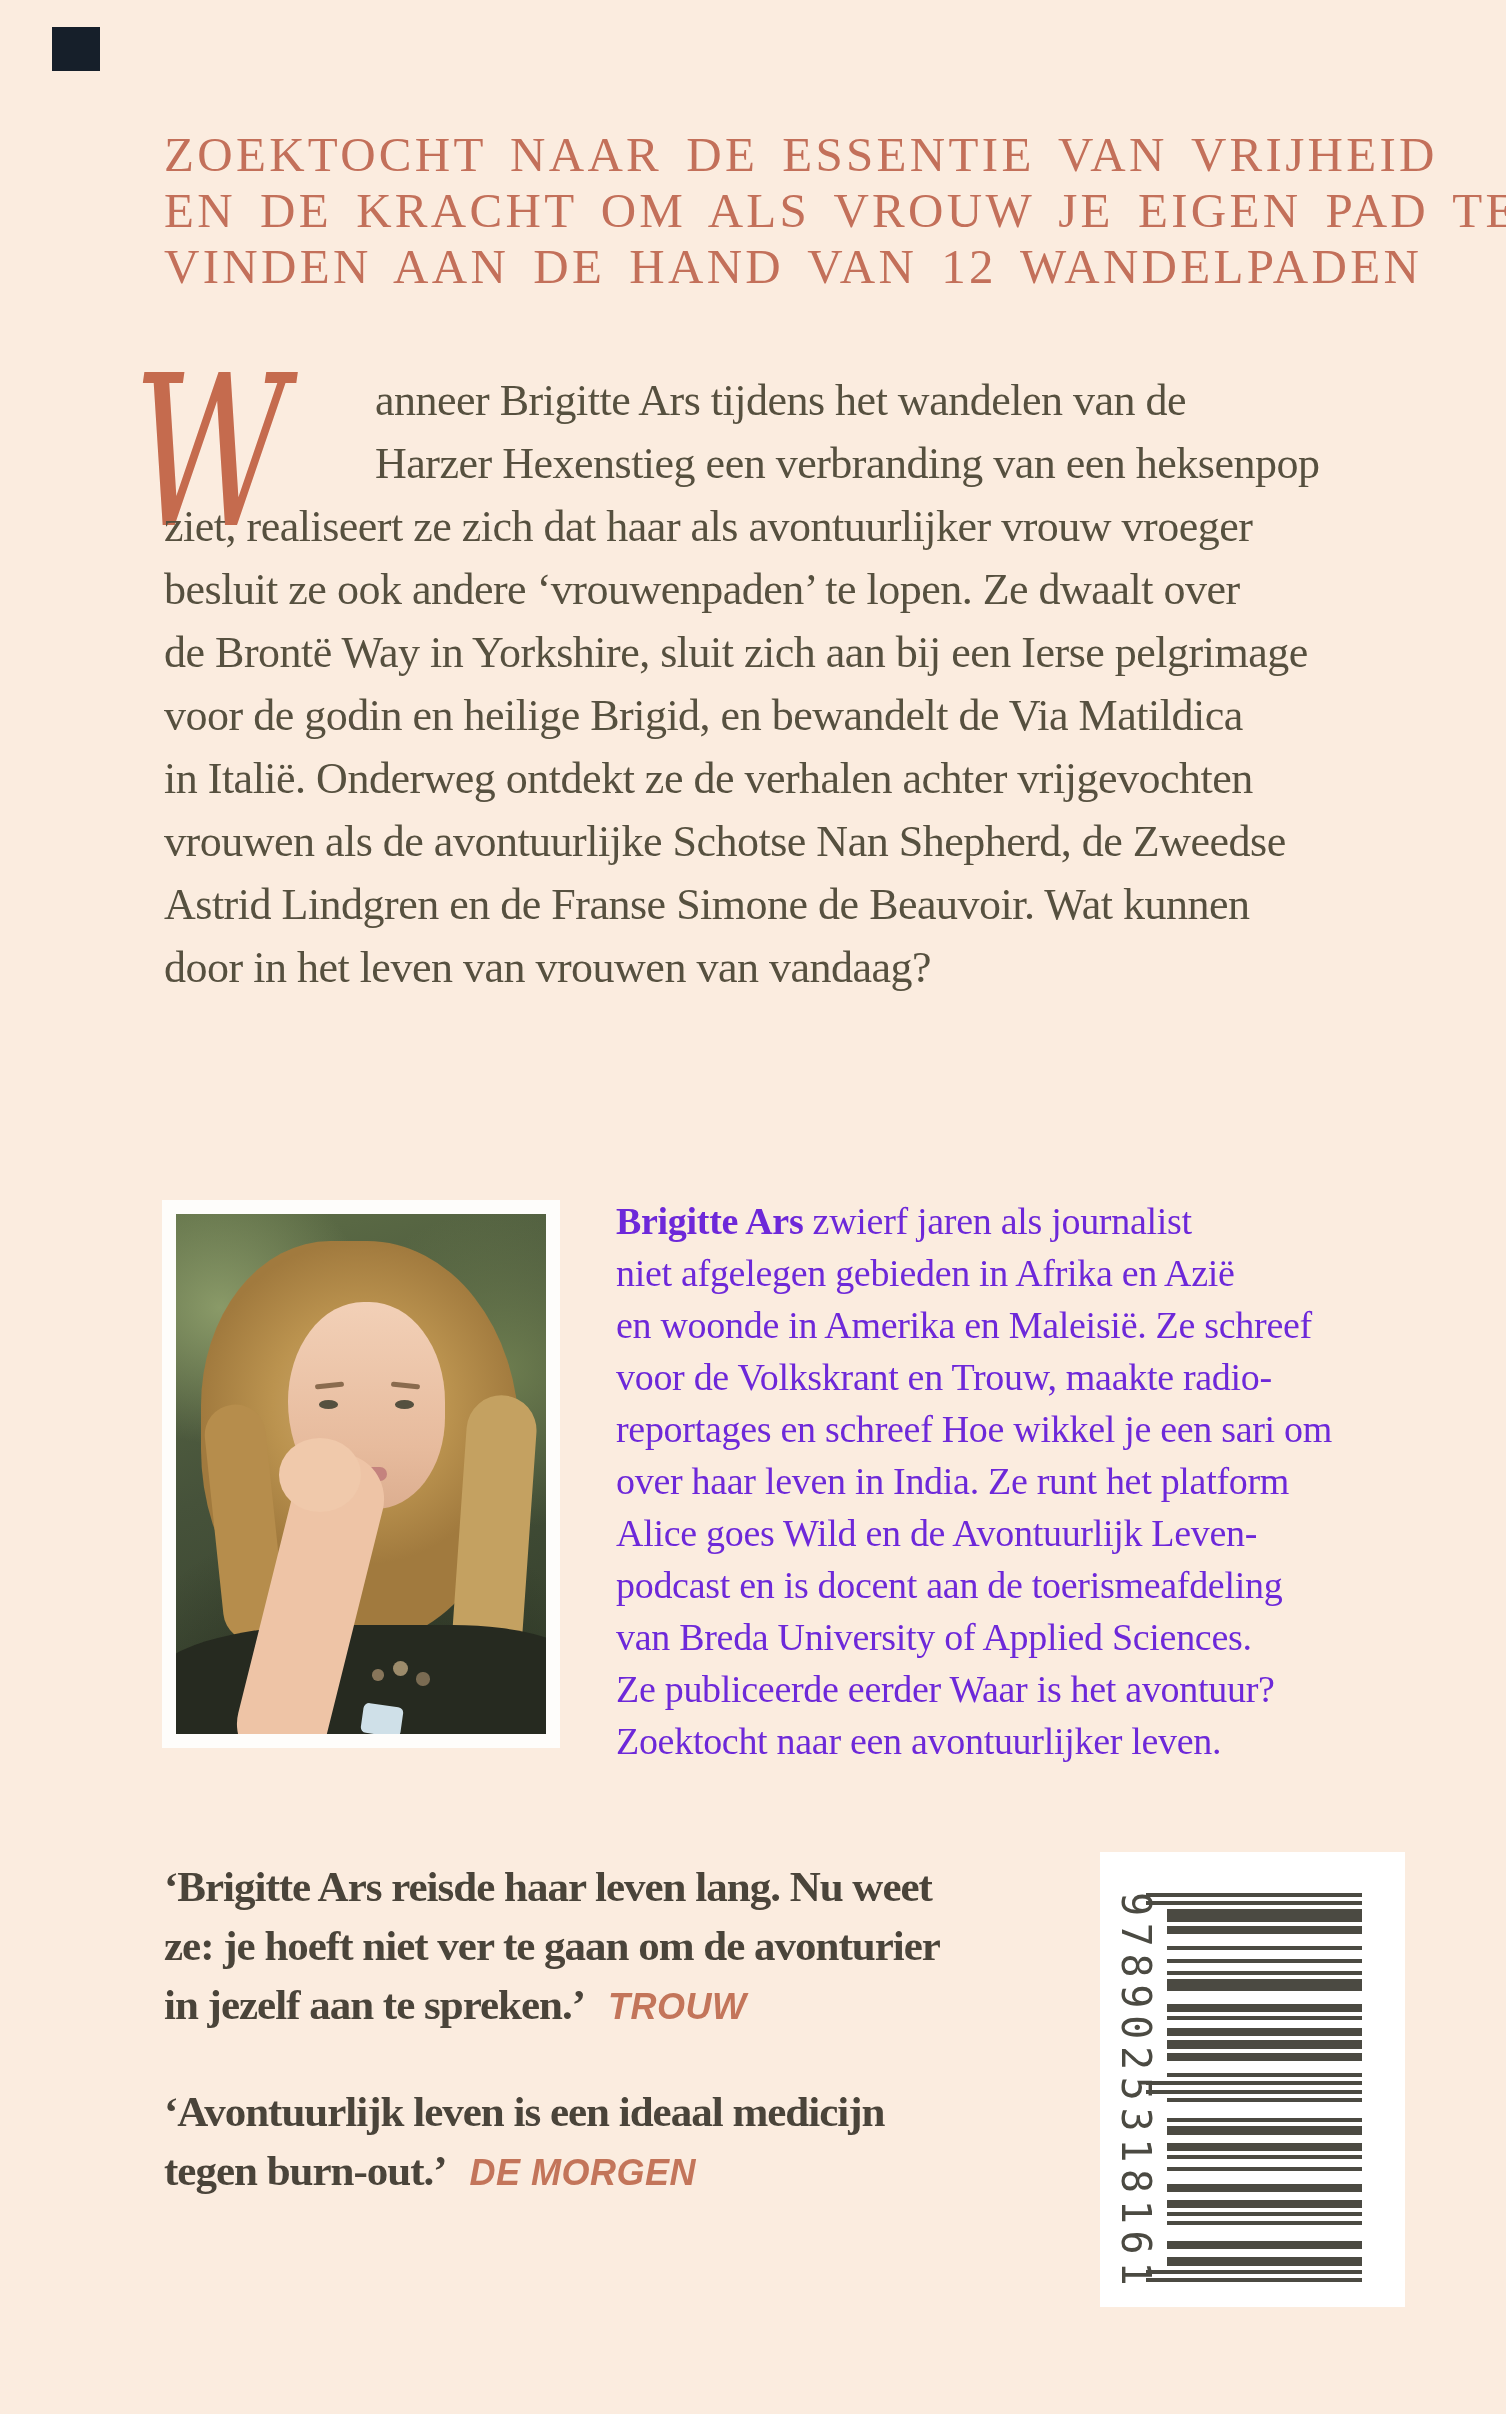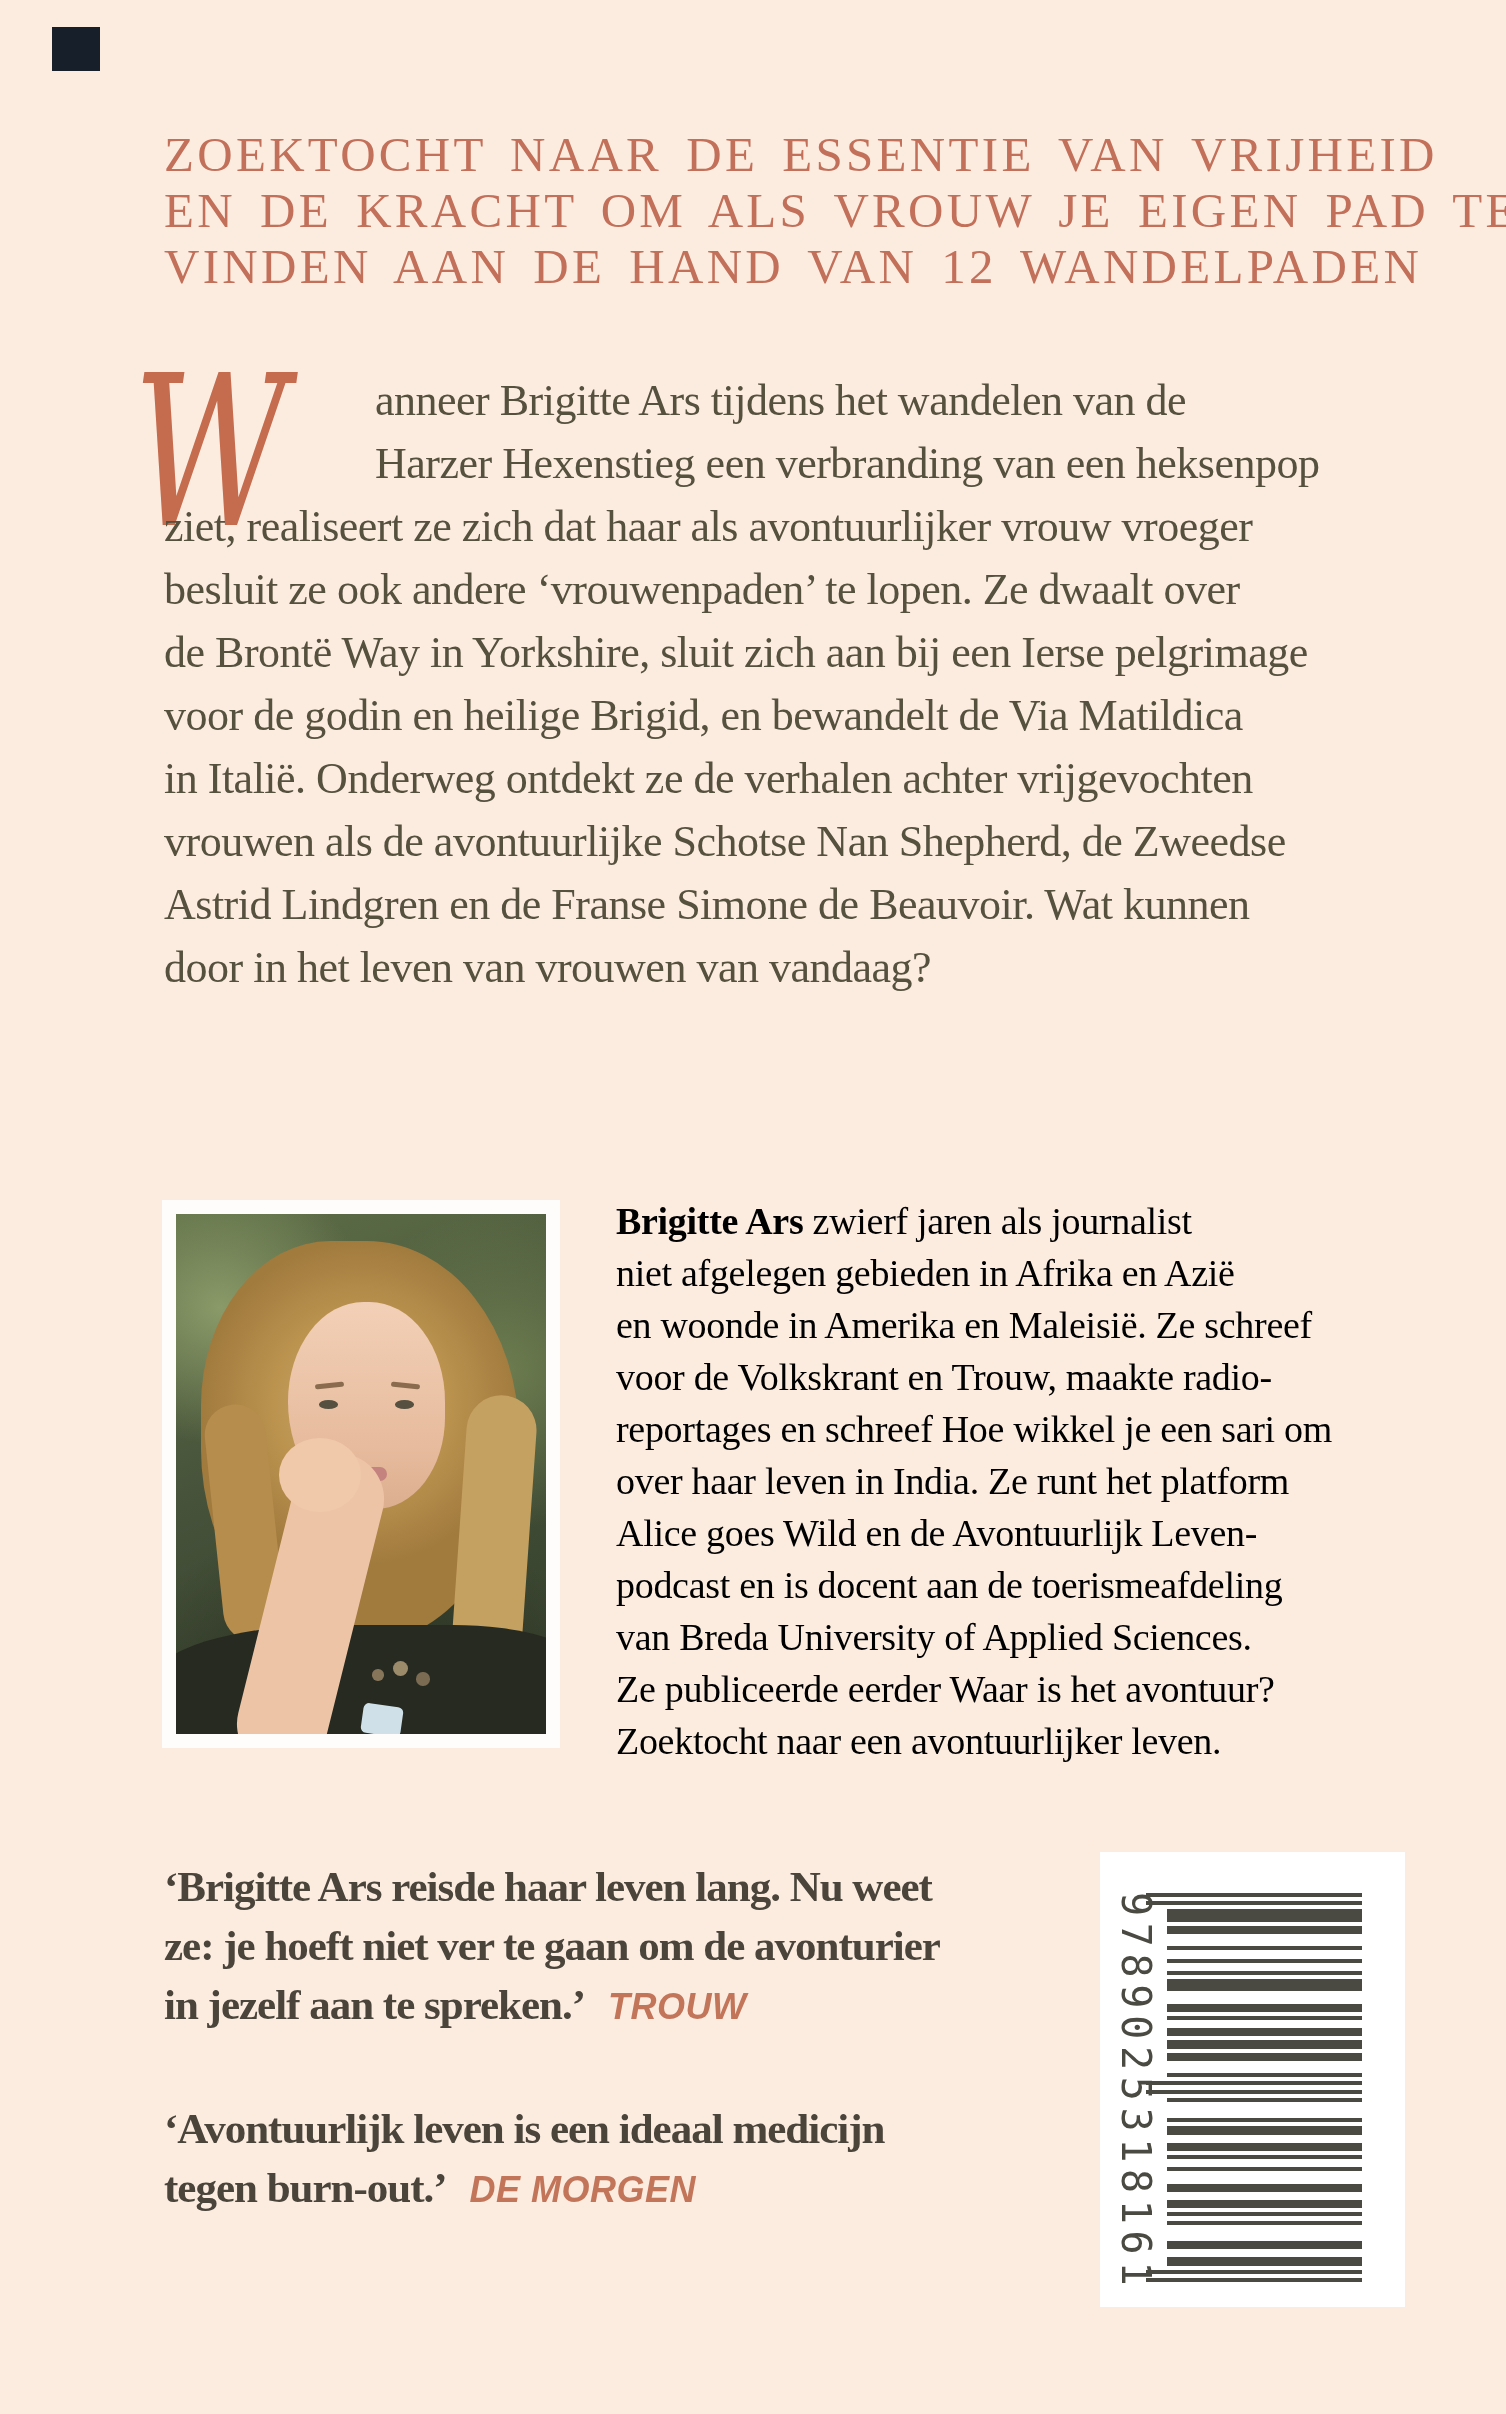--- a/index.html
+++ b/index.html
@@ -64,32 +64,32 @@
   .ph-lips{left:173px; top:253px; width:38px; height:13.3px; background:#c4837e; border-radius:9.5px;}
   .ph-hand{left:89px; top:236px; width:91px; height:323px; background:#eec4a6;
     border-radius:46px; transform:rotate(14deg);}
   .ph-fist{left:103px; top:224px; width:82px; height:74px; background:#f0c9ab; border-radius:50%;}
   .ph-bead1{left:217px; top:447px; width:15px; height:15px; background:#9c8b6b; border-radius:50%;}
   .ph-bead2{left:240px; top:458px; width:13.3px; height:13.3px; background:#7a6b52; border-radius:50%;}
   .ph-bead3{left:196px; top:455px; width:11.4px; height:11.4px; background:#87755a; border-radius:50%;}
   .ph-collar{left:186px; top:491px; width:40px; height:30px; background:#cfe0e8; border-radius:5.7px; transform:rotate(8deg);}
   .bio{
     position:absolute; left:616px; top:1195px; width:818px;
-    color:#000000; font-size:38px; line-height:52px; letter-spacing:-0.3px;
+    color:#6d28d9; font-size:38px; line-height:52px; letter-spacing:-0.3px;
   }
   .bio .ln{white-space:nowrap;}
   .seg-b{font-weight:bold;}
   .seg-i{}
   
   .quotes{position:absolute; left:164px; top:1857px; width:961px;}
   .quote{
     color:#4a443a; font-weight:bold; font-size:43px; line-height:59px;
     letter-spacing:-1px; white-space:nowrap;
   }
-  .quote + .quote{margin-top:63px;}
+  .quote + .quote{margin-top:46px;}
   .quote .src{
     font-family:"Liberation Sans", sans-serif; font-style:italic; font-weight:bold;
     font-size:36px; color:#c3755a; margin-left:23px; letter-spacing:0.5px;
   }
   
   .barcode-box{
     position:absolute; left:1100px; top:1852px; width:305px; height:455px;
     background:#ffffff;
   }
   .barcode-digits{

